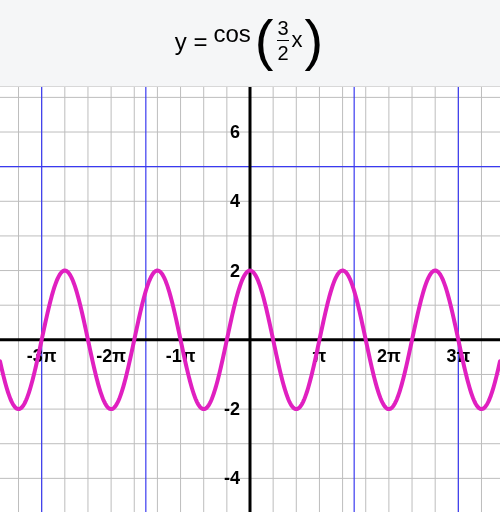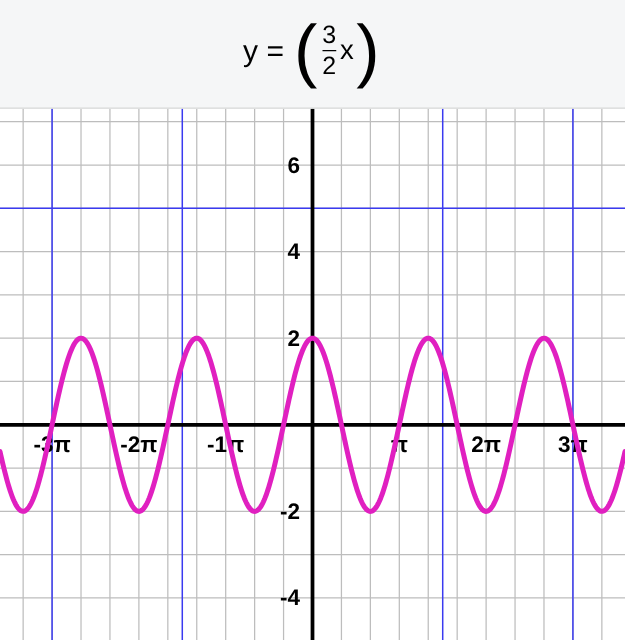--- a/index.html
+++ b/index.html
@@ -59,20 +59,21 @@
     width: 500px;
     height: 426px;
     display: block;
   }
 </style>
 </head>
 <body>
 
 <div class="equation">
   <span class="y-eq">y = </span>
+  <span class="func">cos</span>
   <span class="paren">(</span>
   <span class="frac">
     <span class="num">3</span>
     <span class="den">2</span>
   </span>
   <span class="var">x</span>
   <span class="paren">)</span>
 </div>
 
 <svg class="chart" id="chart-svg" viewBox="0 0 500 426" preserveAspectRatio="none">

